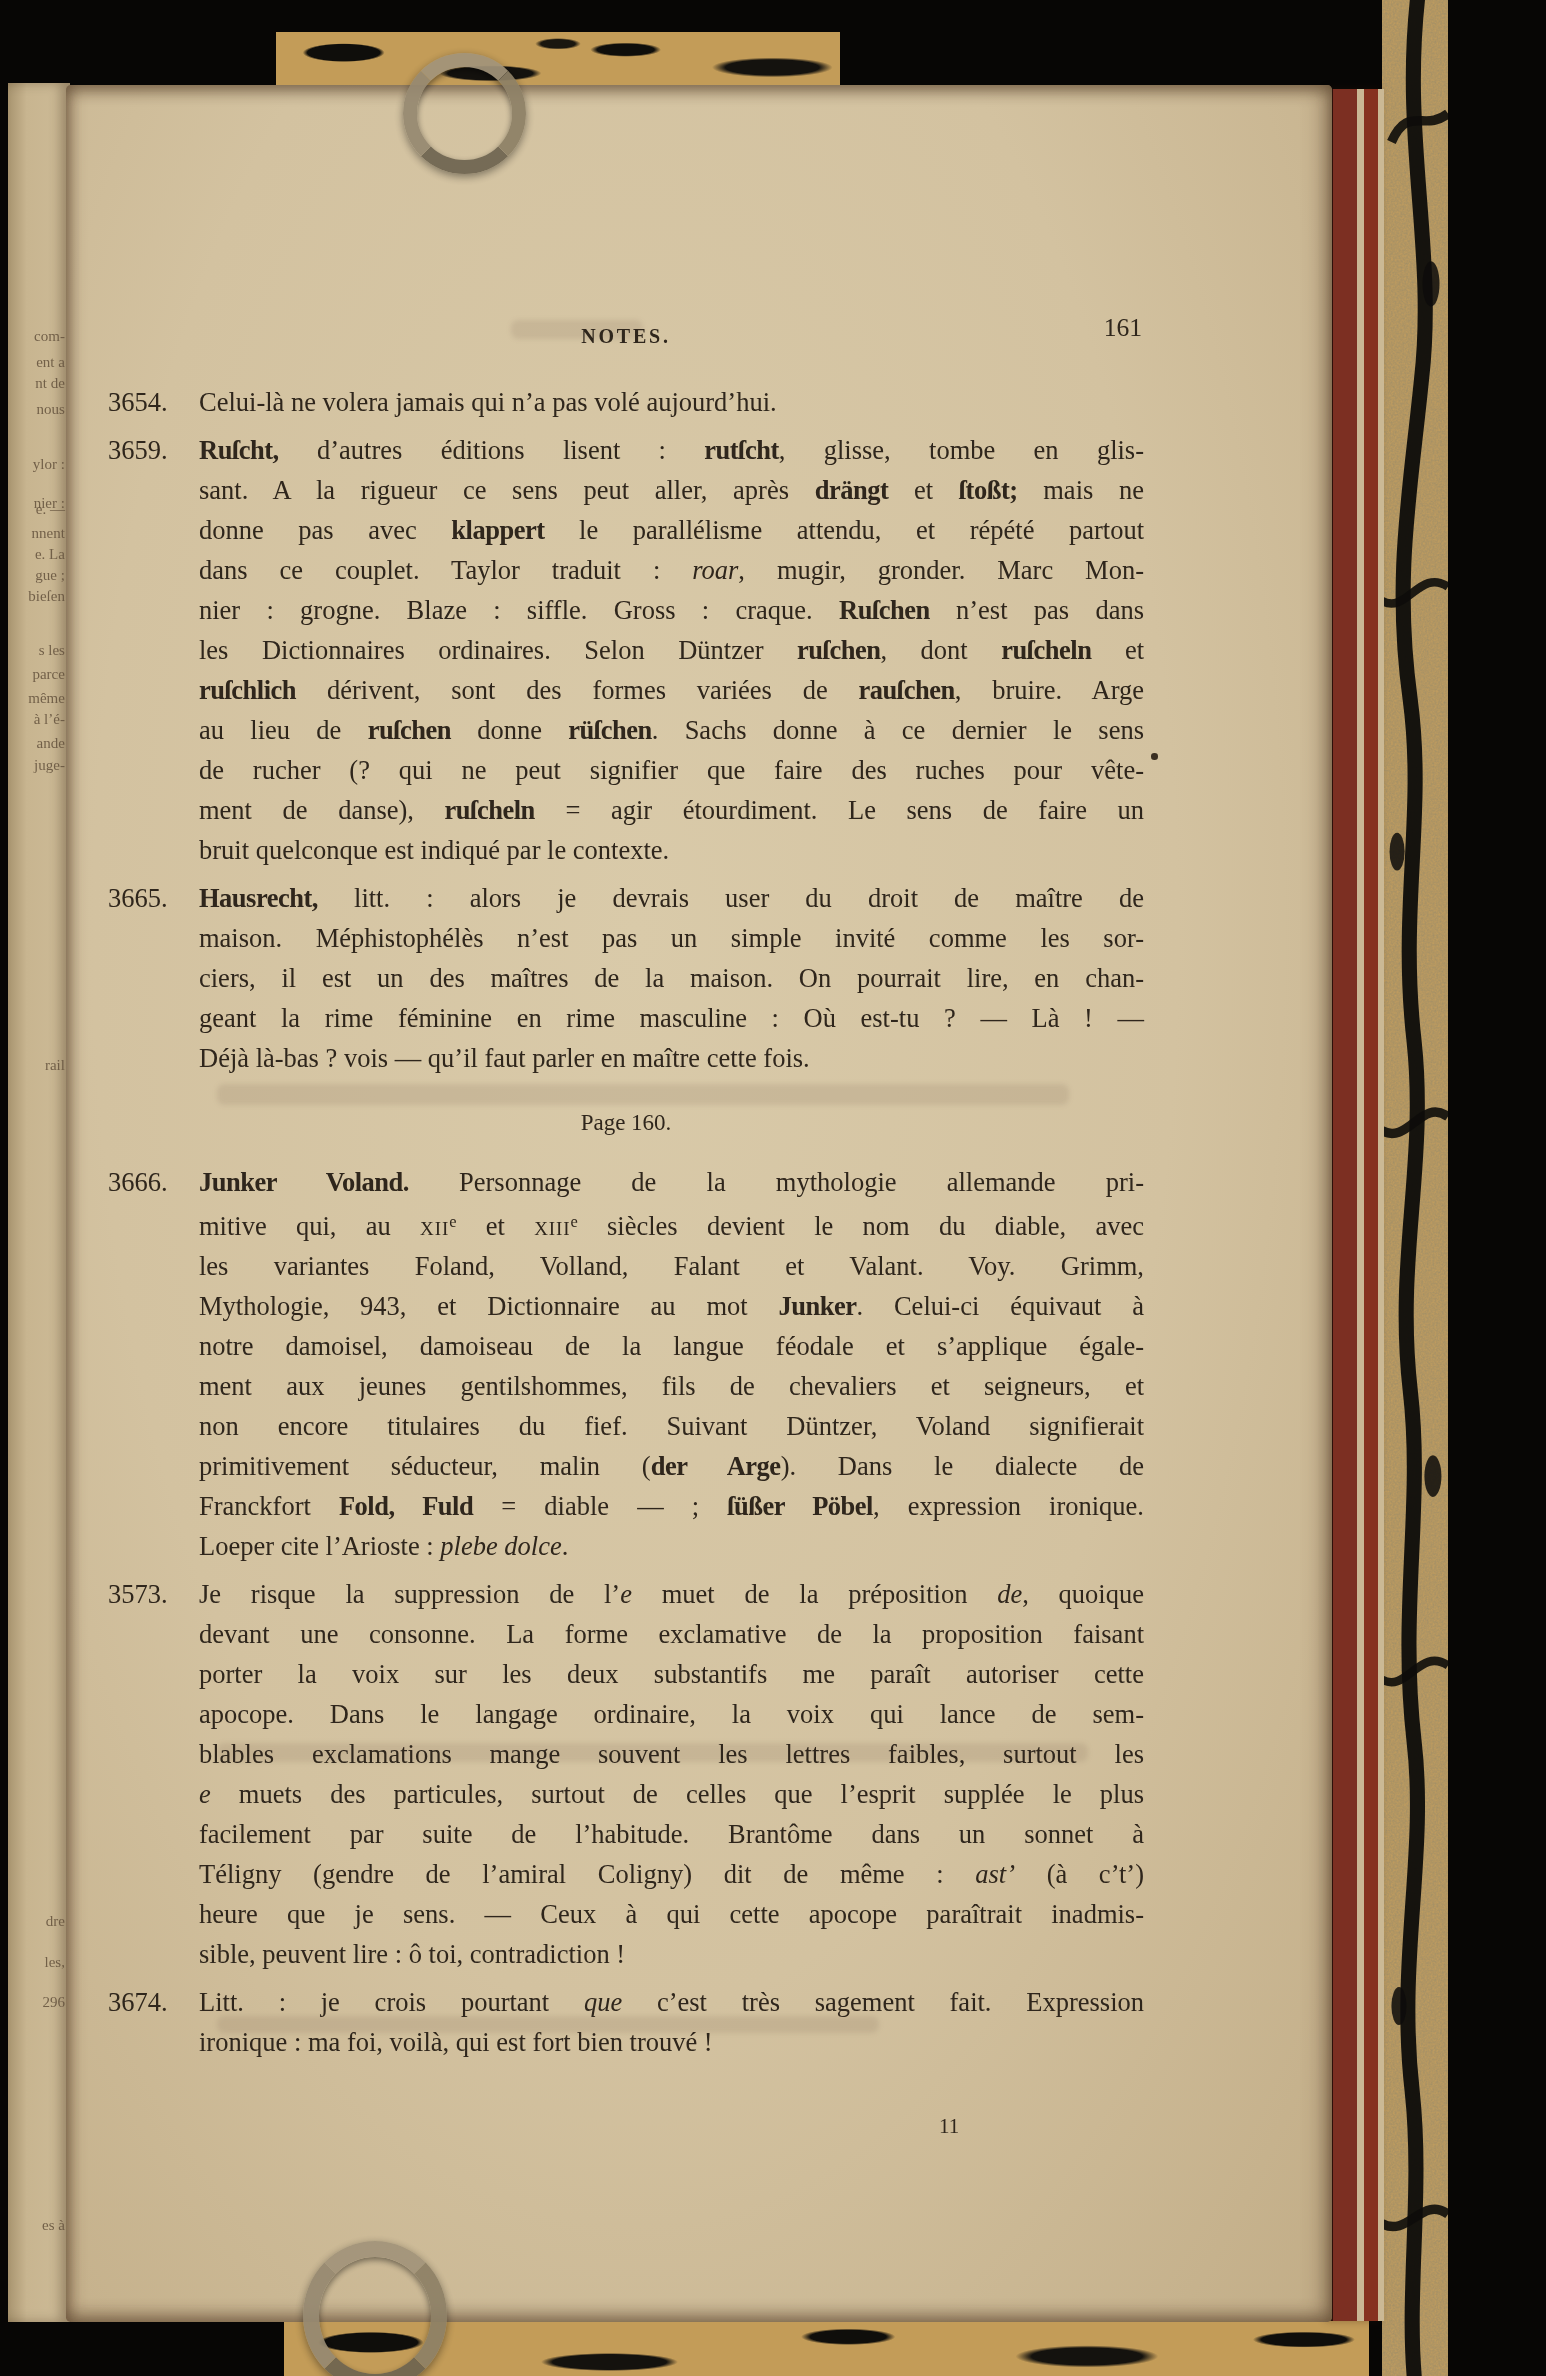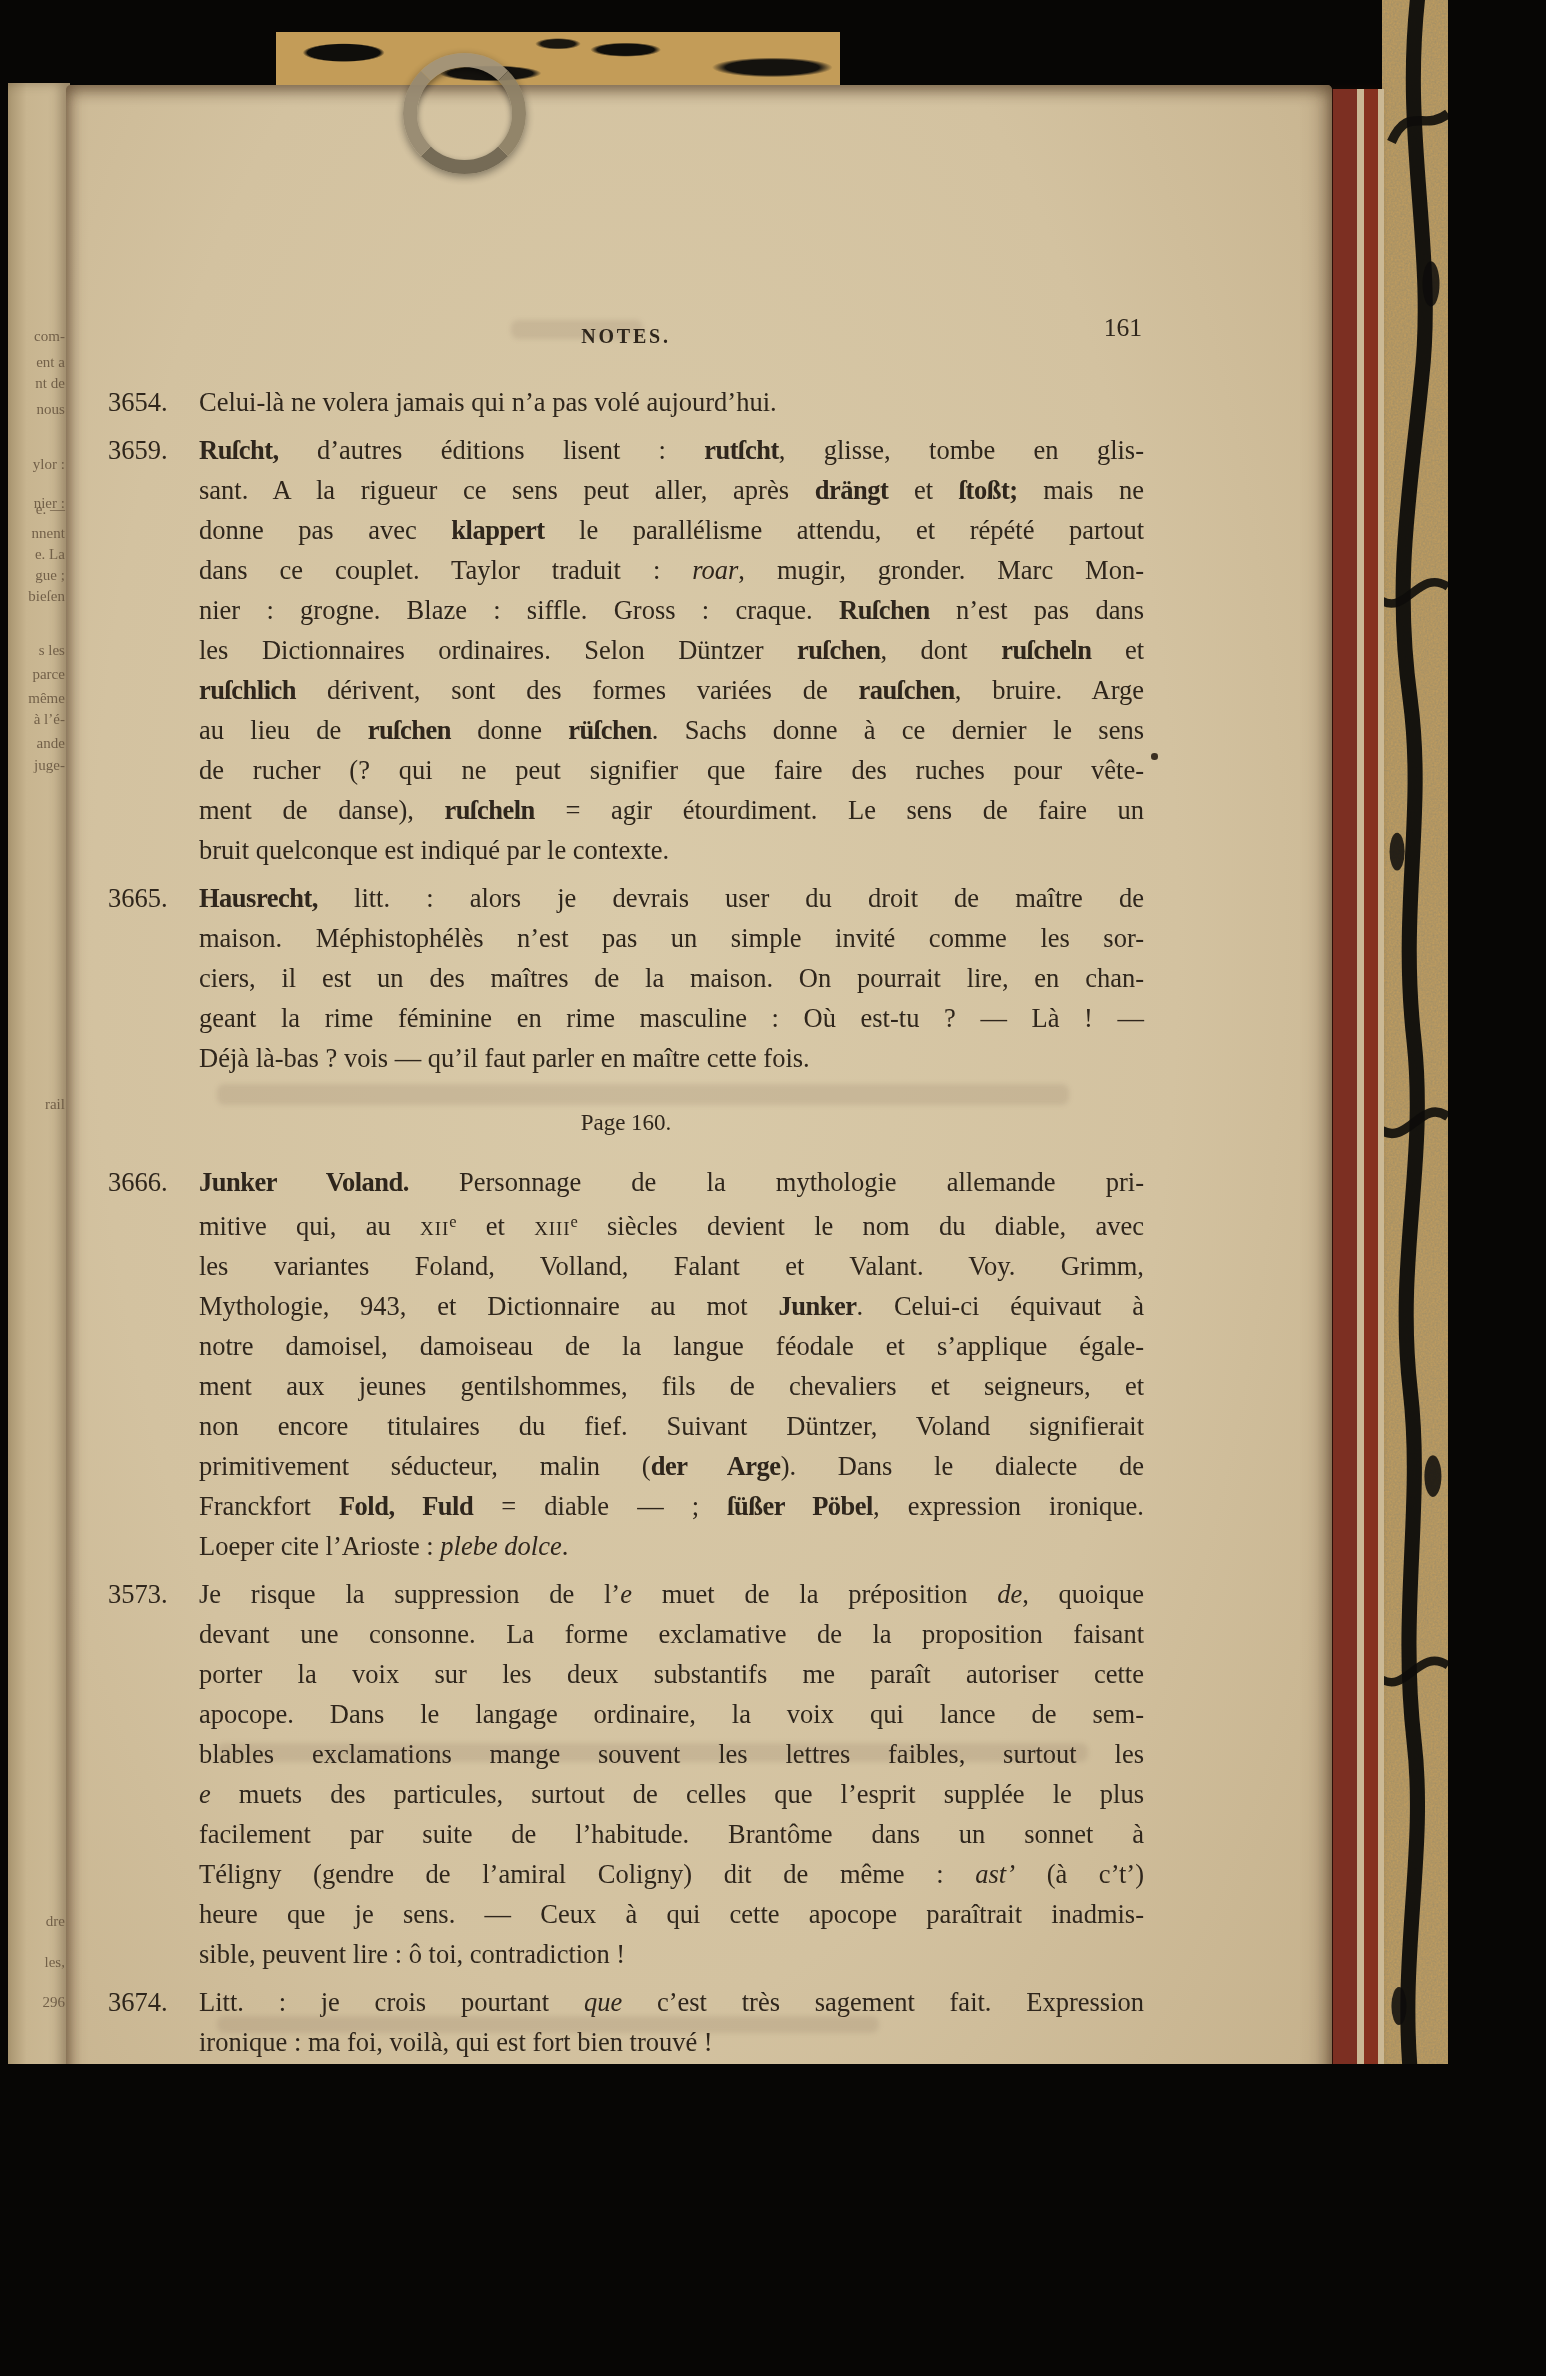--- a/index.html
+++ b/index.html
@@ -1,16 +1,16 @@
 <!DOCTYPE html>
 <html style="font-size:15px"><head>
 <meta charset="utf-8">
 <style>
   html,body{margin:0;padding:0;background:#070605;}
-  .scene{position:relative;width:1546px;height:2064px;background:#070605;overflow:hidden;
+  .scene{position:relative;width:1546px;height:2376px;background:#070605;overflow:hidden;
          font-family:"Liberation Serif",serif;}
 
   
   .cover-strip{position:absolute;background-color:#c39c58;z-index:1;}
   .cover-strip.top{left:276px;top:32px;width:564px;height:59px;
     background-image:
       radial-gradient(ellipse 66px 15px at 12% 35%, #0f0e0b 0 55%, transparent 62%),
       radial-gradient(ellipse 85px 13.2px at 38% 70%, #14120e 0 50%, transparent 60%),
       radial-gradient(ellipse 57px 11.4px at 62% 30%, #0f0e0b 0 50%, transparent 62%),
       radial-gradient(ellipse 104px 17px at 88% 60%, #14120e 0 45%, transparent 58%),
@@ -122,21 +122,21 @@
       <div class="fragment" style="top: 443px;">nnent</div>
       <div class="fragment" style="top: 464px;">e. La</div>
       <div class="fragment" style="top: 485px;">gue ;</div>
       <div class="fragment" style="top: 506px;">bieſen</div>
       <div class="fragment" style="top: 560px;">s les</div>
       <div class="fragment" style="top: 584px;">parce</div>
       <div class="fragment" style="top: 608px;">même</div>
       <div class="fragment" style="top: 629px;">à l’é-</div>
       <div class="fragment" style="top: 653px;">ande</div>
       <div class="fragment" style="top: 675px;">juge-</div>
-      <div class="fragment" style="top: 975px; margin-top: 39px;">rail</div>
+      <div class="fragment" style="top: 975px;">rail</div>
       <div class="fragment" style="top: 1831px;">dre</div>
       <div class="fragment" style="top: 1872px;">les,</div>
       <div class="fragment" style="top: 1912px;">296</div>
       <div class="fragment" style="top: 2135px;">es à</div>
     </div>
 
   <div class="page">
     <div class="smudge" style="left:445px;top:235px;width:132px;height:19px;"></div>
     <div class="smudge" style="left:151px;top:999px;width:852px;height:21px;"></div>
     <div class="smudge" style="left:151px;top:1658px;width:871px;height:19px;"></div>

